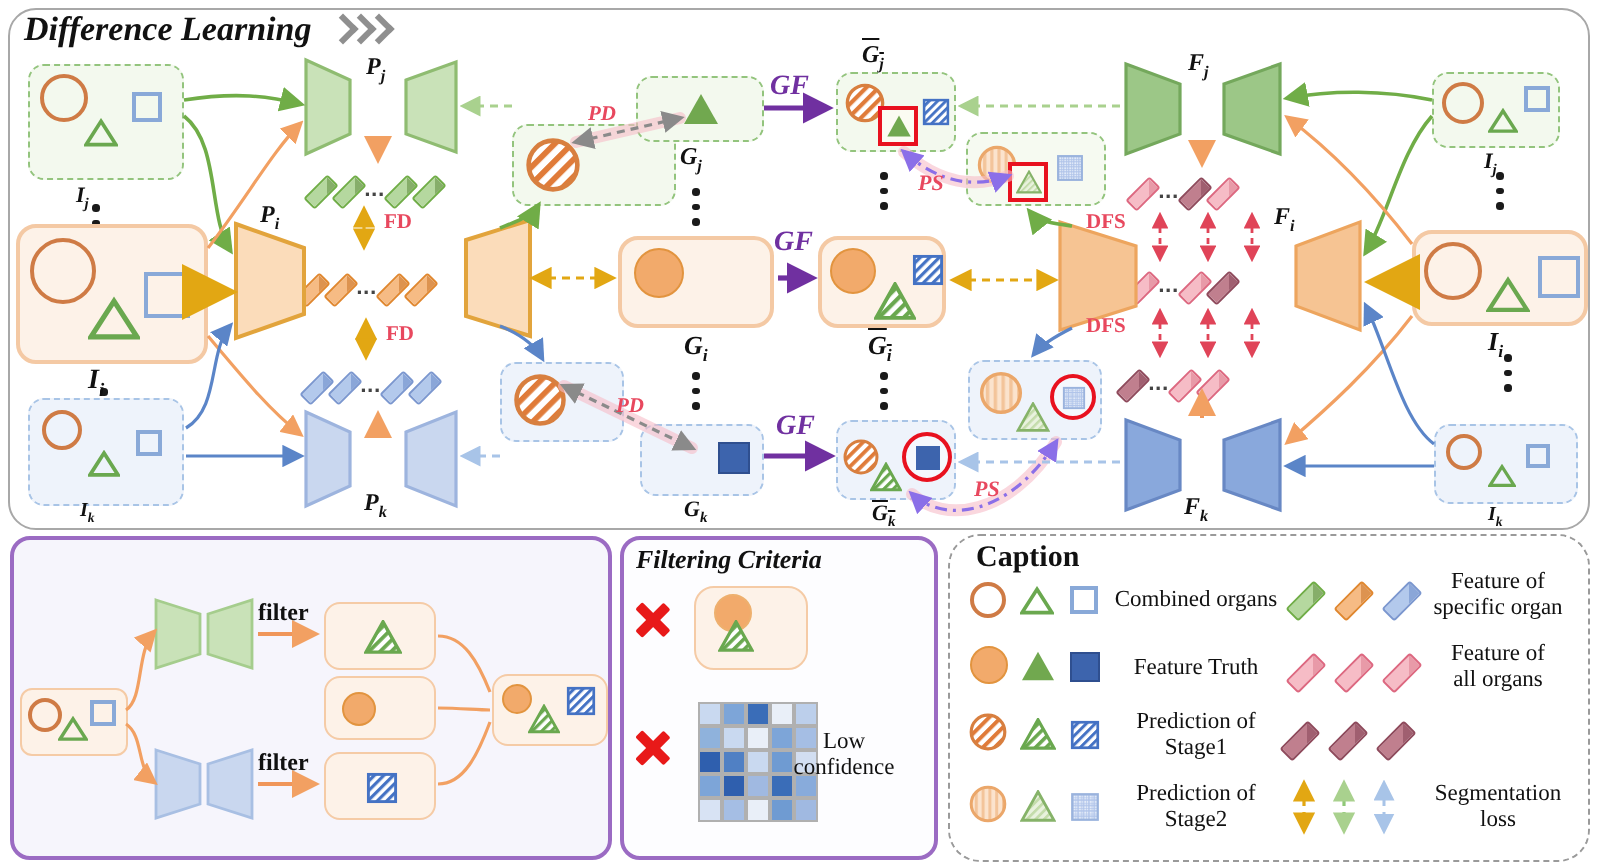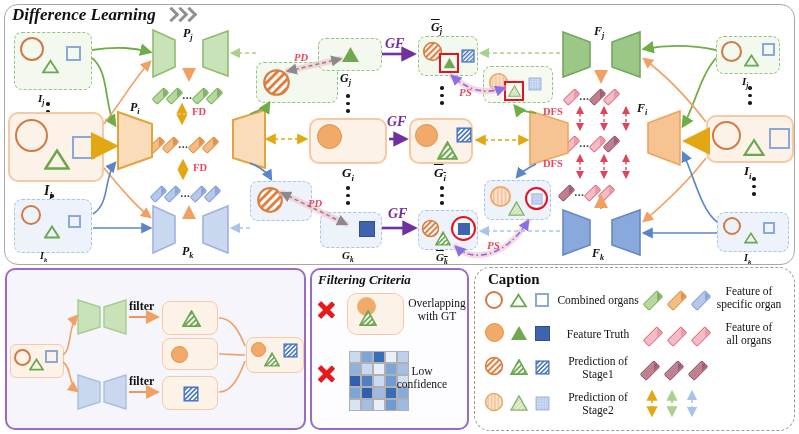--- a/index.html
+++ b/index.html
@@ -547,21 +547,20 @@
   </div>
 
   <div class="lbl mi" style="left:318px;top:273px;font-size:13px">Filtering Criteria</div>
   <div class="xmk" style="left:316px;top:300px"></div>
   <div class="bx bos" style="left:347px;top:293px;width:57px;height:42px;border-radius:10px">
     <div class="gtc" style="left:9px;top:3px;width:19px;height:19px;border-color:#eeb06e"></div>
     <svg class="shp" style="left:11px;top:16px" width="18" height="16" viewBox="0 0 20 18">
         <polygon points="10,1 19,17 1,17" fill="url(#hG)" stroke="#6aa84f" stroke-width="1.8"></polygon>
       </svg>
   </div>
-  <div class="lbl captext" style="left:406px;top:297px;width:62px;white-space:normal"><span>Overlapping</span><br><span>with GT</span></div>
   <div class="xmk" style="left:316px;top:364px"></div>
   <div class="hmgrid" style="left:349px;top:351px;width:58px;height:58px">
       <div style="background: rgb(201, 217, 240);"></div>
       <div style="background: rgb(125, 165, 216);"></div>
       <div style="background: rgb(58, 109, 184);"></div>
       <div style="background: rgb(233, 239, 248);"></div>
       <div style="background: rgb(188, 207, 235);"></div>
       <div style="background: rgb(143, 178, 220);"></div>
       <div style="background: rgb(201, 217, 240);"></div>
       <div style="background: rgb(233, 239, 248);"></div>
@@ -636,14 +635,15 @@
       <span class="fbar lg fb-p"></span>
   </div>
   <div class="lbl captext" style="left:706px;top:321px;width:86px;white-space:normal"><span>Feature of</span><br><span>all organs</span></div>
 
   <div class="frow" style="left:638px;top:358px">
     <span class="fbar lg fb-d"></span>
       <span class="fbar lg fb-d"></span>
       <span class="fbar lg fb-d"></span>
   </div>
 
+  <div class="lbl captext" style="left:706px;top:391px;width:86px;white-space:normal"><span>Segmentation</span><br><span>loss</span></div>
 
 </div>
 
 </body></html>

